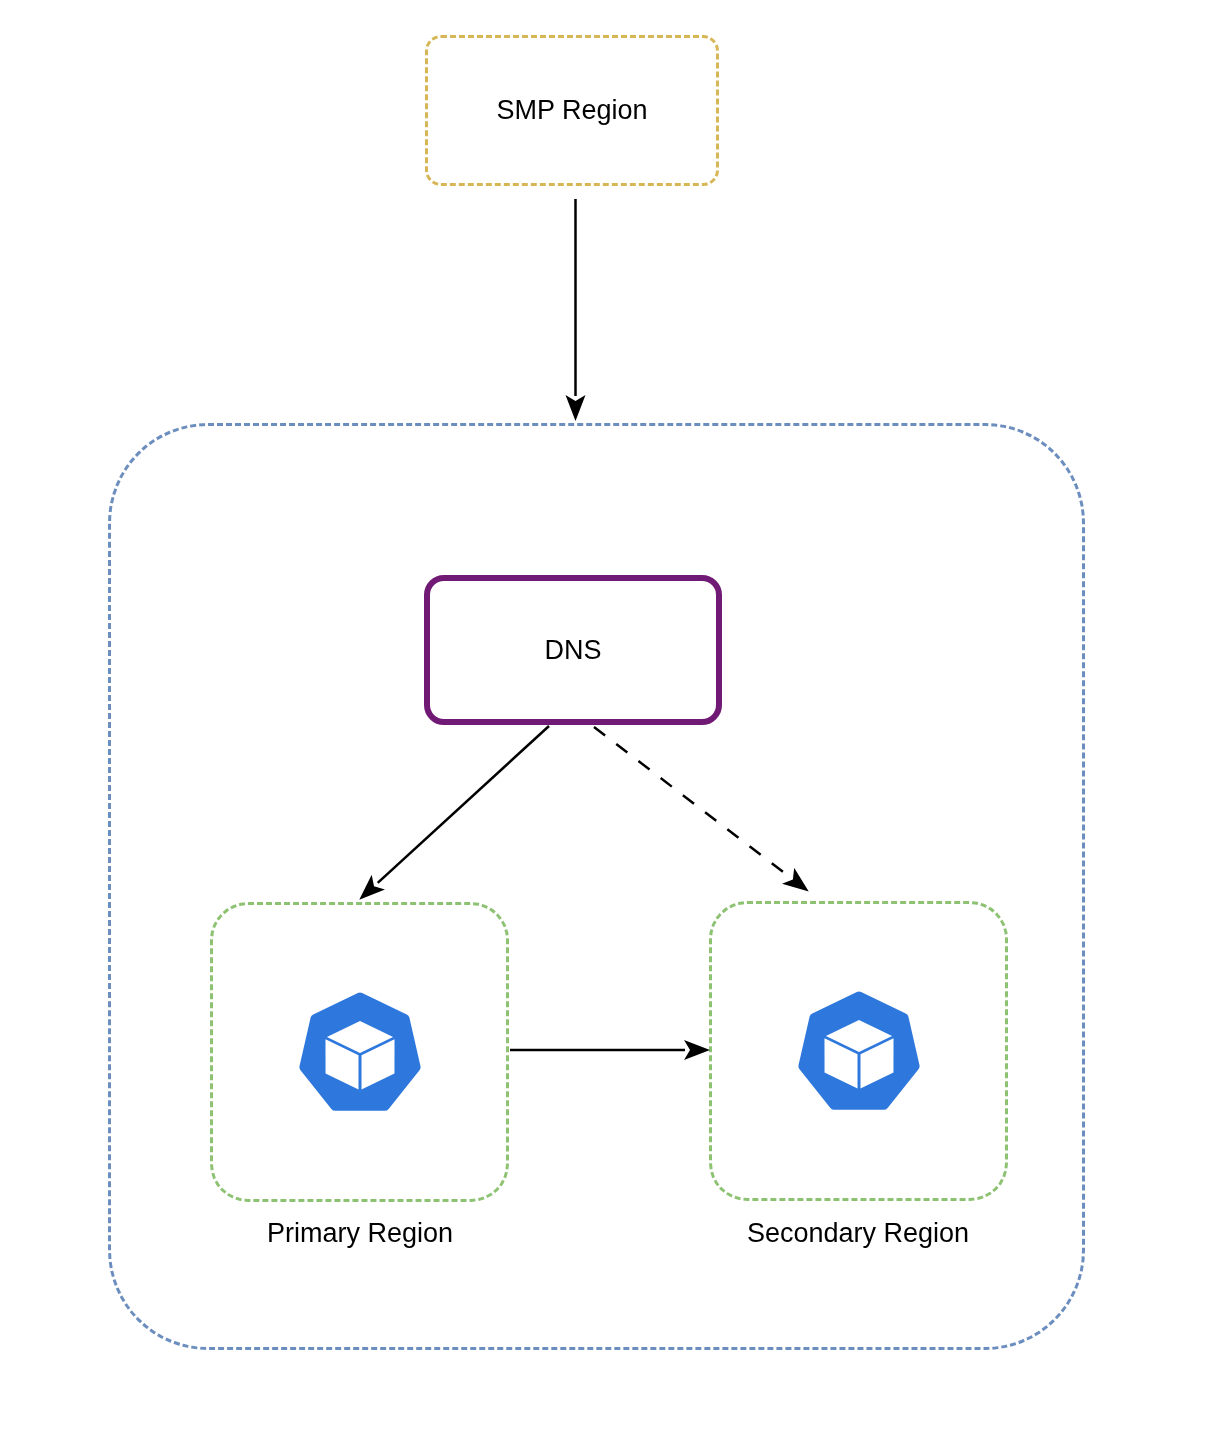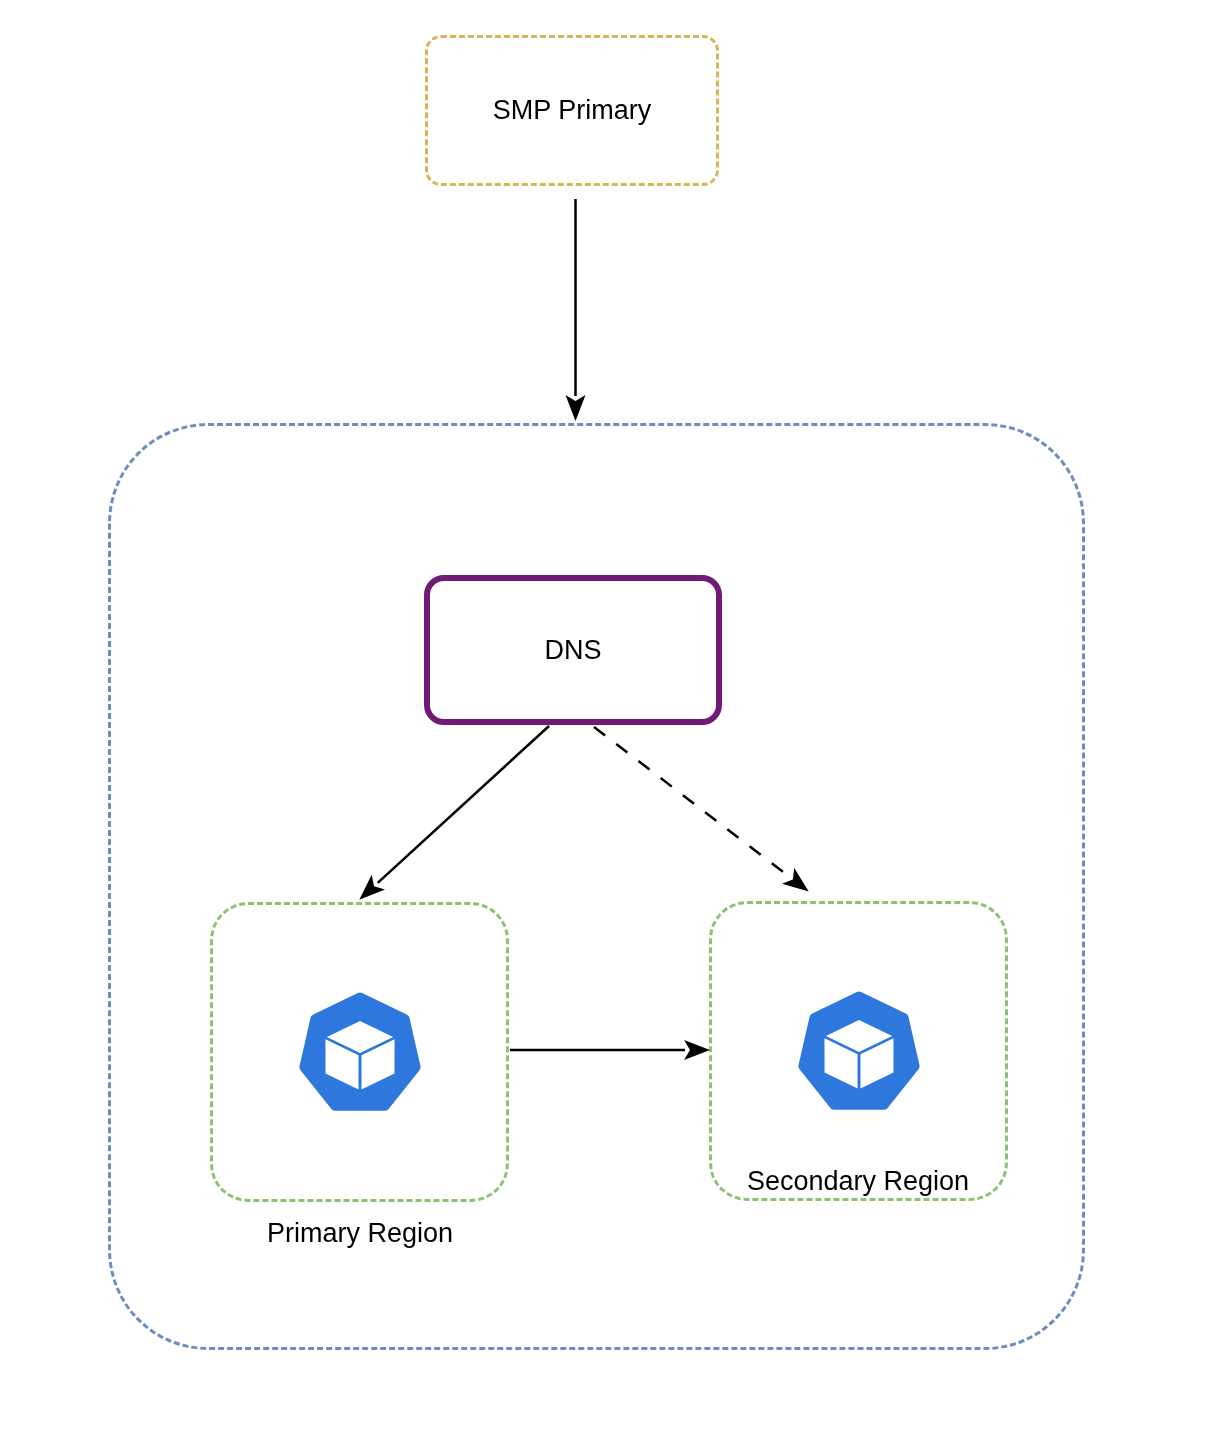--- a/index.html
+++ b/index.html
@@ -56,41 +56,41 @@
   .region-label {
     position: absolute;
     width: 400px;
     height: 34px;
     line-height: 34px;
     font-size: 27px;
     color: #000000;
     text-align: center;
   }
   .label-primary   { left: 160px; top: 1216px; }
-  .label-secondary { left: 658px; top: 1164px; }
+  .label-secondary { left: 658px; top: 1216px; }
   .node-icon {
     width: 124px;
     height: 124px;
     display: block;
   }
   .edges-overlay {
     position: absolute;
     left: 0; top: 0;
     width: 1210px;
     height: 1440px;
     pointer-events: none;
   }
 </style>
 </head>
 <body>
 
 <div class="canvas">
 
   <div class="box smp-box">
-    <span>SMP Primary</span>
+    <span>SMP Region</span>
   </div>
 
   <div class="box zone-box"></div>
 
   <div class="box dns-box">
     <span>DNS</span>
   </div>
 
   <div class="box region-box region-primary">
     <svg class="node-icon" viewBox="0 0 100 100" aria-hidden="true">

